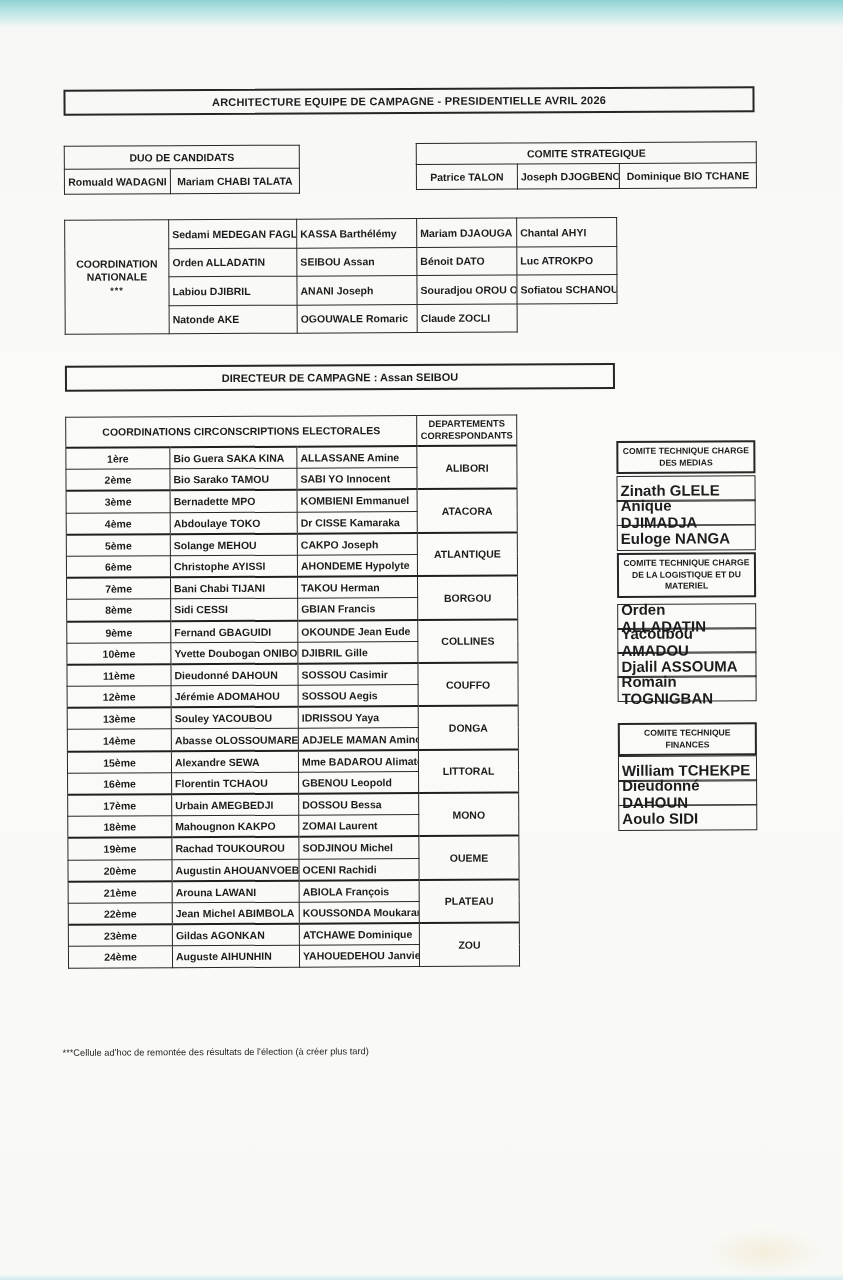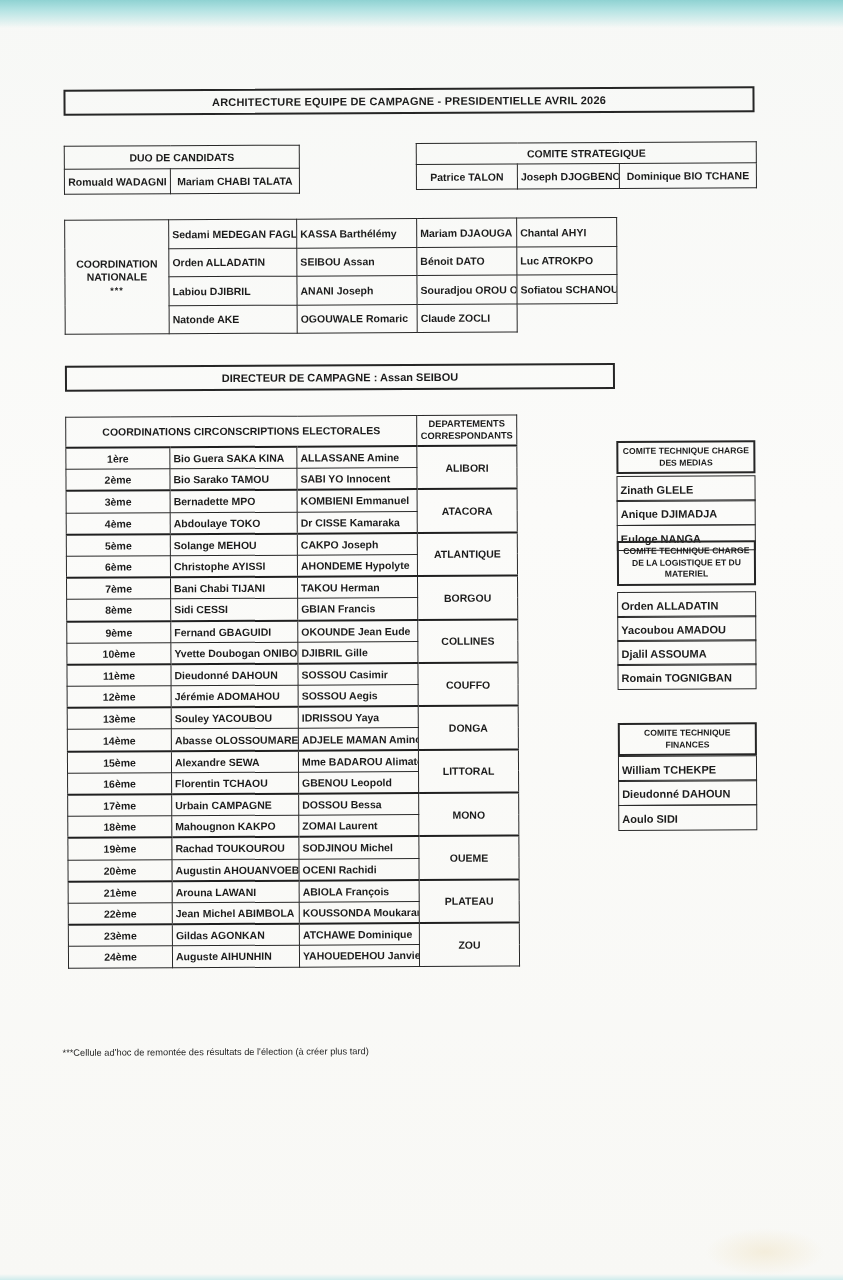--- a/index.html
+++ b/index.html
@@ -53,24 +53,24 @@
   .main-table td.dept { text-align:center; }
   .main-table tr.grp td { border-top:2.6px solid #202020; }
 
   .comite { position:absolute; left:617px; width:139px; }
   .comite .chead {
     border:2.2px solid #262626; font-weight:bold; font-size:8.6px; text-align:center;
     line-height:1.35; padding:3px 3px; white-space:normal;
   }
   .comite .crow {
     border:1.9px solid #292929; margin-top:-1.9px; height:22px;
-    font-weight:bold; font-size:11px; padding:2px 3px 0 3px; display:flex; align-items:center;
+    font-weight:bold; font-size:15px; padding:2px 3px 0 3px; display:flex; align-items:center;
   }
   .comite1 { top:417px;margin-top:25px; } .comite1 .chead { margin-bottom:4px; }
-  .comite2 { top:542px; } .comite2 .chead { margin-bottom:8px; }
+  .comite2 { top:554px; } .comite2 .chead { margin-bottom:8px; }
   .comite3 { top:724px; } .comite3 .chead { margin-bottom:2px; }
 
   .footnote { position:absolute; left:60px; top:1046px; font-size:9.3px; color:#242424; }
 </style>
 </head>
 <body>
 
 <div class="page">
   <div class="scan-band-top"></div>
   <div class="scan-band-bottom"></div>
@@ -251,21 +251,21 @@
             <td>Mme BADAROU Alimatou</td>
             <td class="dept" rowspan="2">LITTORAL</td>
           </tr>
       <tr>
             <td class="num">16ème</td>
             <td>Florentin TCHAOU</td>
             <td>GBENOU Leopold</td>
           </tr>
       <tr class="grp">
             <td class="num">17ème</td>
-            <td>Urbain CAMPAGNE</td>
+            <td>Urbain AMEGBEDJI</td>
             <td>DOSSOU Bessa</td>
             <td class="dept" rowspan="2">MONO</td>
           </tr>
       <tr>
             <td class="num">18ème</td>
             <td>Mahougnon KAKPO</td>
             <td>ZOMAI Laurent</td>
           </tr>
       <tr class="grp">
             <td class="num">19ème</td>

